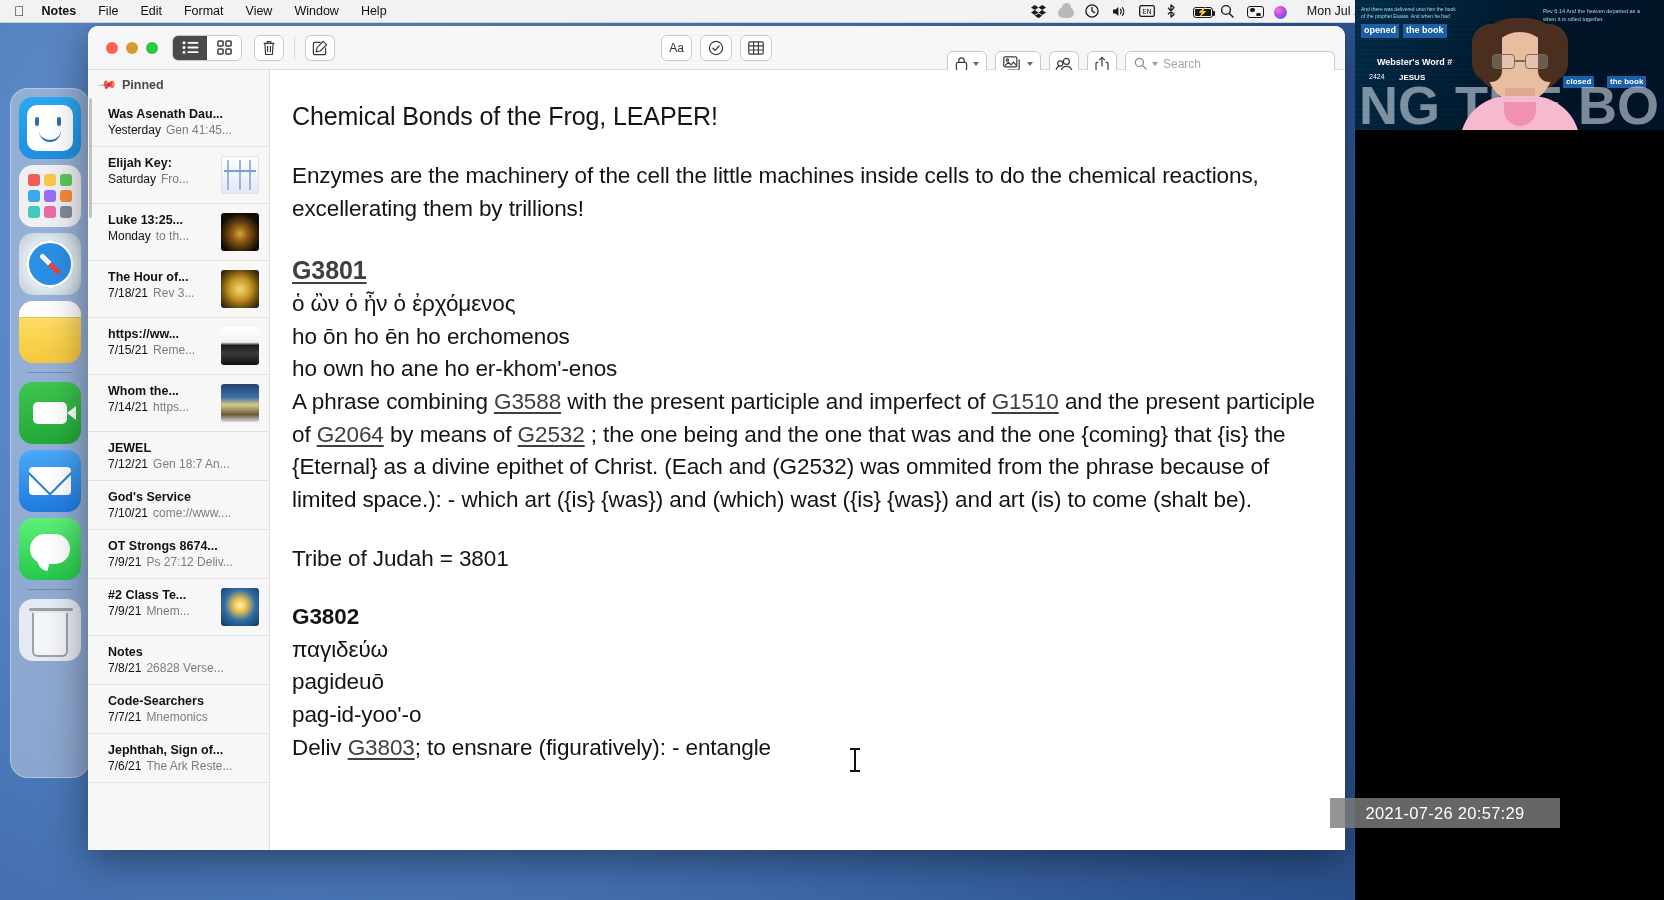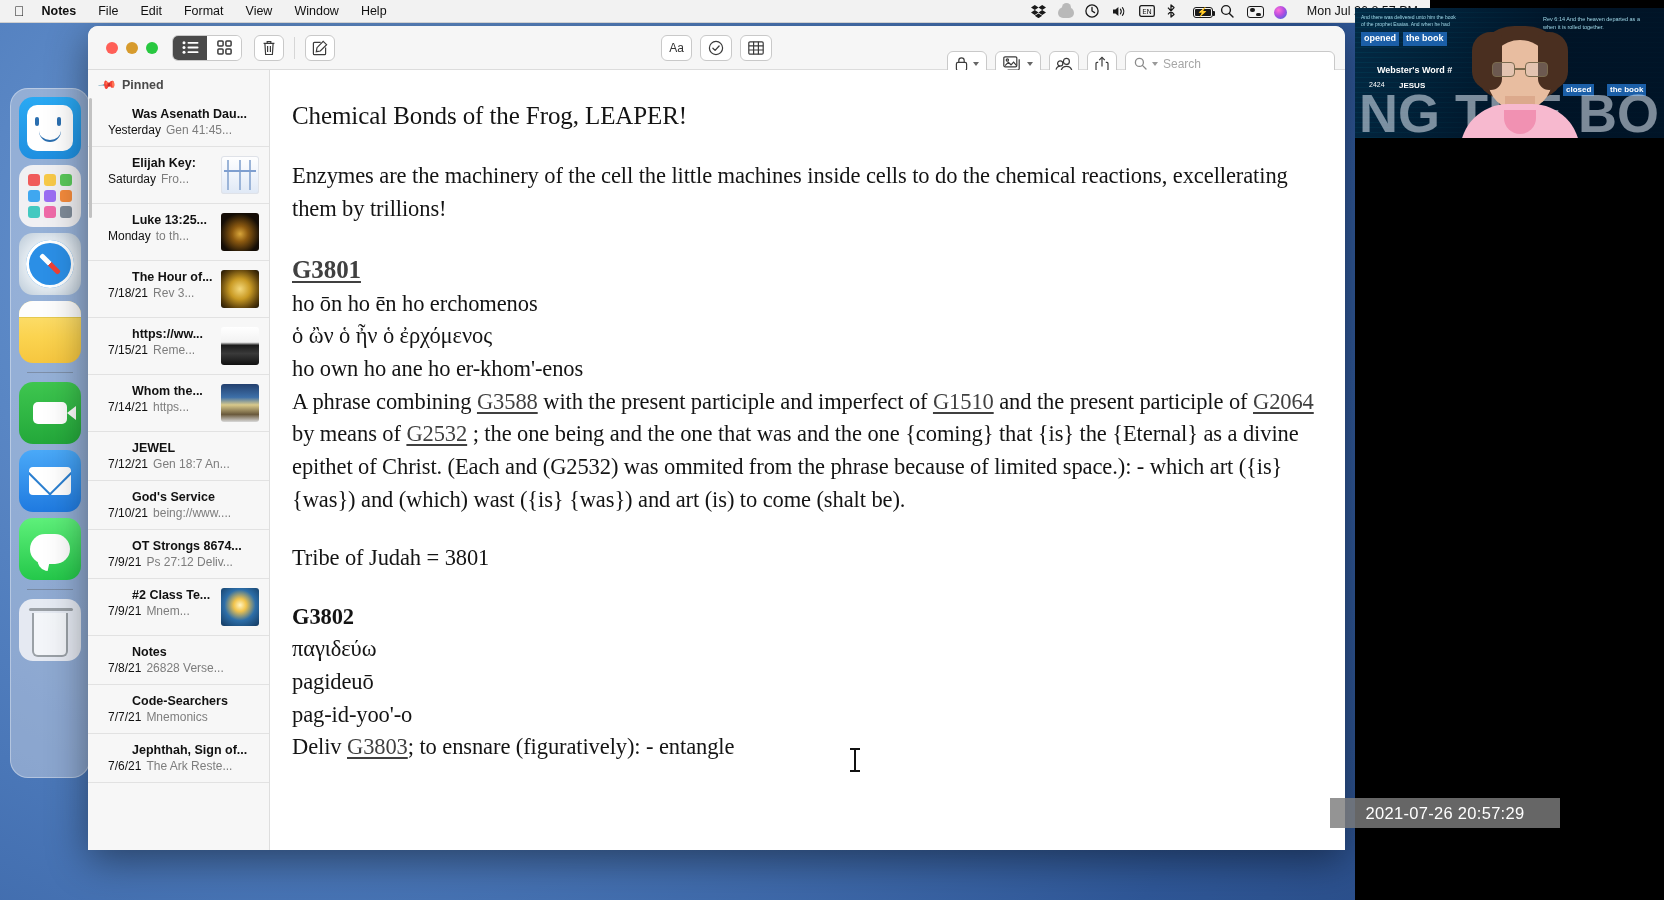--- a/index.html
+++ b/index.html
@@ -132,51 +132,51 @@
 
   
   .wbody { display:flex; height:780px; }
   .sidebar { width:182px; background:#f7f7f7; border-right:1px solid #dedede; position:relative; overflow:hidden; }
   .pinned { display:flex; align-items:center; gap:7px; padding:8px 0 6px 12px; font-size:12.5px; color:#4a4a4a; font-weight:600;}
   .pin-ico { font-size:12px; color:#555; transform:rotate(40deg); display:inline-block;}
   .scrolltrack { position:absolute; left:0; top:28px; width:5px; height:752px; }
   .scrollthumb { position:absolute; left:1px; top:0; width:3px; height:120px; background:#c2c2c2; border-radius:2px;}
   .note-item { padding:9px 10px 9px 20px; border-bottom:1px solid #e2e2e2; display:flex; gap:6px; align-items:flex-start; }
   .note-text { flex:1; min-width:0; }
-  .note-title { font-size:12.5px; font-weight:bold; color:#111; white-space:nowrap; overflow:hidden; text-overflow:clip;margin-left:24px; }
+  .note-title { font-size:12.5px; font-weight:bold; color:#111; white-space:nowrap; overflow:hidden; text-overflow:clip; }
   .note-sub { font-size:12px; color:#2b2b2b; margin-top:2px; white-space:nowrap; overflow:hidden; }
   .note-sub .date { color:#111; }
   .note-sub .snip { color:#7d7d7d; margin-left:5px; }
   .thumb { width:38px; height:38px; border-radius:3px; flex:none; background:#ddd; overflow:hidden; }
   .th-blue { background:linear-gradient(180deg,#ffffff 0%,#eef3fb 55%,#dfe8f5 100%);
              box-shadow:inset 0 0 0 1px #dfe2e8; position:relative;}
   .th-blue:before{content:'';position:absolute;left:6px;top:4px;width:1.5px;height:30px;background:#9bb4d8;box-shadow:12px 0 0 #9bb4d8, 22px 0 0 #9bb4d8;}
   .th-blue:after{content:'';position:absolute;left:3px;top:14px;width:32px;height:1.5px;background:#7f9fd0;}
   .th-dark { background:radial-gradient(circle at 50% 55%, #d8a53a 0%, #8d5a10 28%, #140d06 72%); }
   .th-gold { background:radial-gradient(circle at 50% 50%, #f3d77a 0%, #c99a24 38%, #5a3f0c 75%, #1b1203 100%); }
   .th-screen { background:linear-gradient(180deg,#ffffff 0%,#f2f2f2 40%,#1b1b1b 48%,#3a3a3a 70%,#111 100%); }
   .th-photo { background:linear-gradient(180deg,#23406e 0%,#3d6fa8 35%,#d9c98b 55%,#6a5a3c 80%,#d8d8d8 100%); }
   .th-lamp { background:radial-gradient(circle at 50% 45%, #fff4c2 0%, #f2c44c 22%, #2d6ea8 55%, #12385e 100%); }
 
   .editor { flex:1; background:#fff; position:relative; padding:28px 24px 0 22px; overflow:hidden; }
-  .doc { font-family:Liberation Serif, serif; color:#141414; font-size:22.5px; line-height:1.45; letter-spacing:-0.1px; }
+  .doc { font-family:Liberation Sans, sans-serif; color:#141414; font-size:22.5px; line-height:1.45; letter-spacing:-0.1px; }
   .doc .h1 { font-size:25px; margin-bottom:26px; }
   .gap { height:26px; }
   .lnk { color:#404040; text-decoration:underline; text-underline-offset:3px; }
   .lnk.big { font-weight:bold; font-size:25px; }
   .bold { font-weight:bold; }
   .caret-i {
     position:absolute; left:584px; top:678px; width:2px; height:24px; background:#111;
   }
   .caret-i:before,.caret-i:after{content:'';position:absolute;left:-4px;width:10px;height:2px;background:#111;}
   .caret-i:before{top:0;} .caret-i:after{bottom:0;}
 
   
   .video {
-    position:absolute; left:1355px; top:8px; width:309px; height:130px; z-index:60; overflow:hidden;
+    position:absolute; left:1355px; top:0; width:309px; height:130px; z-index:60; overflow:hidden;
     background:#04080c;
   }
   .vid-bg { position:absolute; inset:0;
     background:
       linear-gradient(115deg, rgba(0,70,120,0.45) 0%, rgba(0,20,40,0.9) 60%),
       repeating-linear-gradient(0deg, rgba(0,190,190,0.13) 0 1px, rgba(0,0,0,0) 1px 5px),
       #04141c;
   }
   .vtxt { position:absolute; color:#9fd8e8; font-size:5px; line-height:1.5; font-family:"Liberation Sans",sans-serif; white-space:nowrap;}
   .vtxt.w { color:#fff; font-weight:bold; }
@@ -481,21 +481,21 @@
             </div>
             <div class="note-item">
               <div class="note-text">
                 <div class="note-title">JEWEL</div>
                 <div class="note-sub"><span class="date">7/12/21</span><span class="snip">Gen 18:7 An...</span></div>
               </div>
             </div>
             <div class="note-item">
               <div class="note-text">
                 <div class="note-title">God's Service</div>
-                <div class="note-sub"><span class="date">7/10/21</span><span class="snip">being://www....</span></div>
+                <div class="note-sub"><span class="date">7/10/21</span><span class="snip">come://www....</span></div>
               </div>
             </div>
             <div class="note-item">
               <div class="note-text">
                 <div class="note-title">OT Strongs 8674...</div>
                 <div class="note-sub"><span class="date">7/9/21</span><span class="snip">Ps 27:12 Deliv...</span></div>
               </div>
             </div>
             <div class="note-item">
               <div class="note-text">
@@ -525,22 +525,22 @@
           </div>
       </div>
 
       <div class="editor">
         <div class="doc">
           <div class="h1">Chemical Bonds of the Frog, LEAPER!</div>
           <div>Enzymes are the machinery of the cell the little machines inside cells to do the chemical reactions, excellerating them by trillions!</div>
           <div class="gap"></div>
           <div>
             <div><span class="lnk big">G3801</span></div>
+            <div>ὁ ὢν ὁ ἦν ὁ ἐρχόμενος</div>
             <div>ho ōn ho ēn ho erchomenos</div>
-            <div>ὁ ὢν ὁ ἦν ὁ ἐρχόμενος</div>
             <div>ho own ho ane ho er-khom'-enos</div>
             <div><span>A phrase combining </span><span class="lnk">G3588</span><span> with the present participle and imperfect of </span><span class="lnk">G1510</span><span> and the present participle of </span><span class="lnk">G2064</span><span> by means of </span><span class="lnk">G2532</span><span> ; the one being and the one that was and the one {coming} that {is} the {Eternal} as a divine epithet of Christ. (Each and (G2532) was ommited from the phrase because of limited space.): - which art ({is} {was}) and (which) wast ({is} {was}) and art (is) to come (shalt be).</span></div>
           </div>
           <div class="gap"></div>
           <div>Tribe of Judah = 3801</div>
           <div class="gap"></div>
           <div>
             <div class="bold">G3802</div>
             <div>παγιδεύω</div>
             <div>pagideuō</div>

